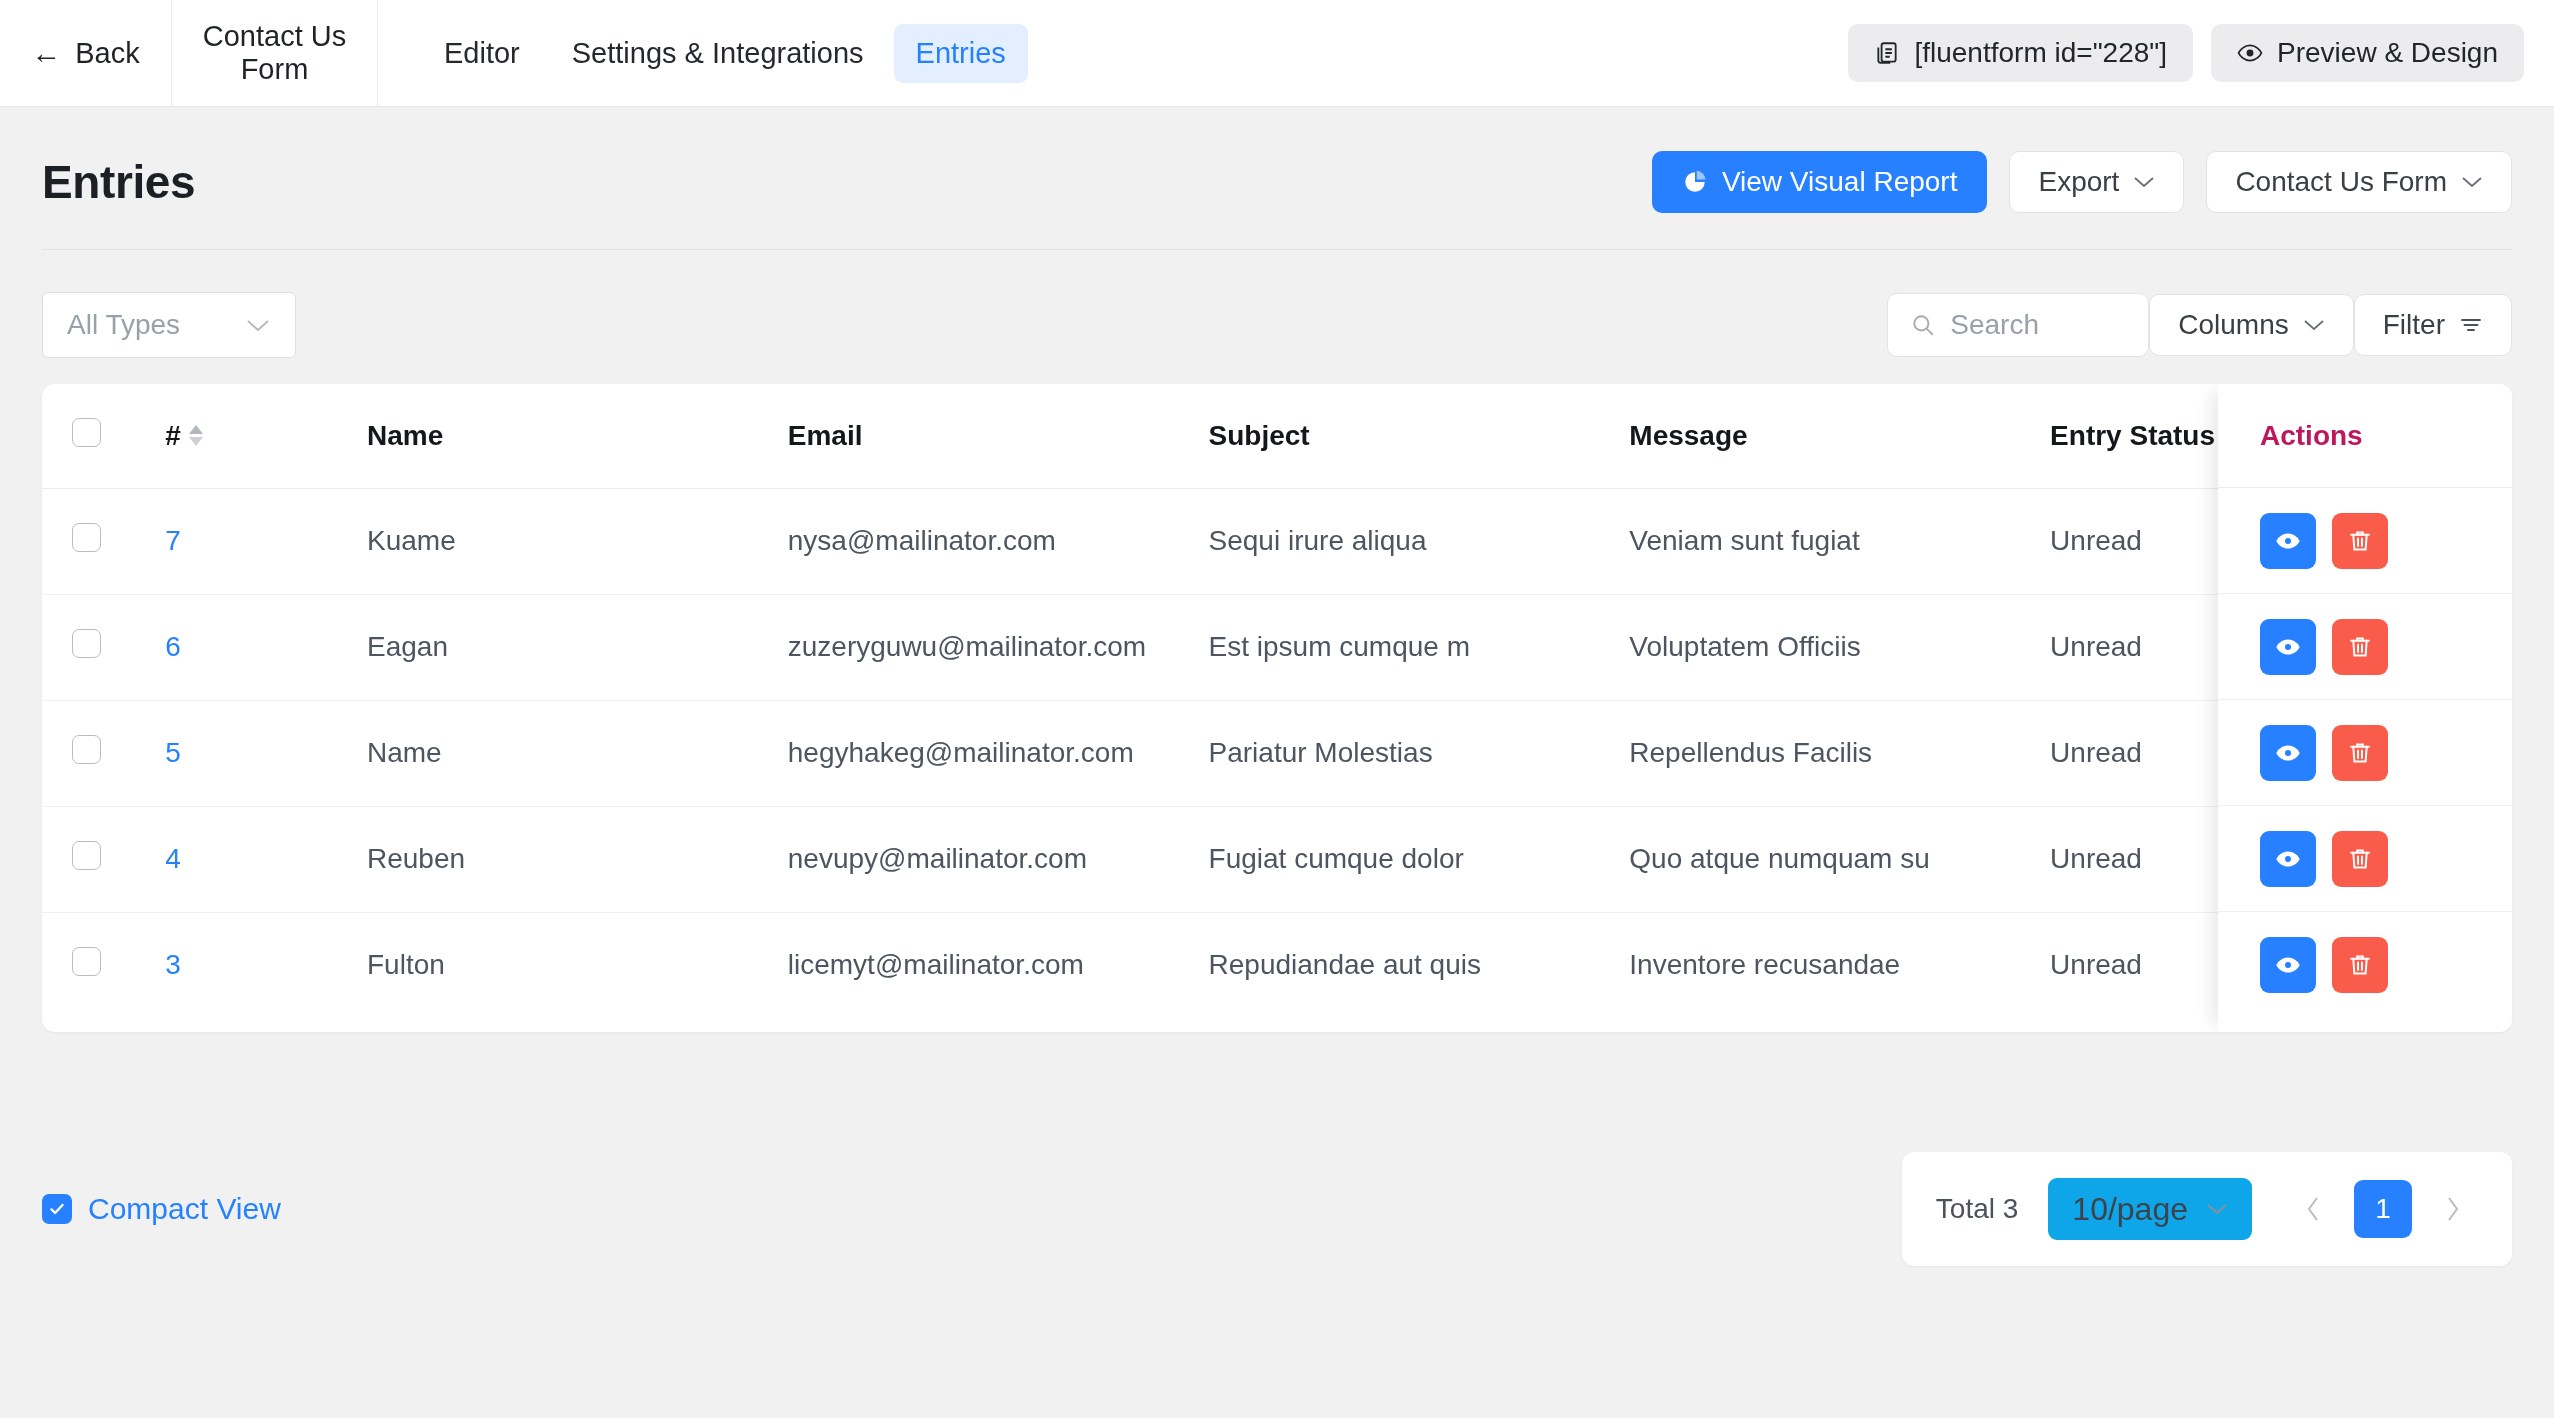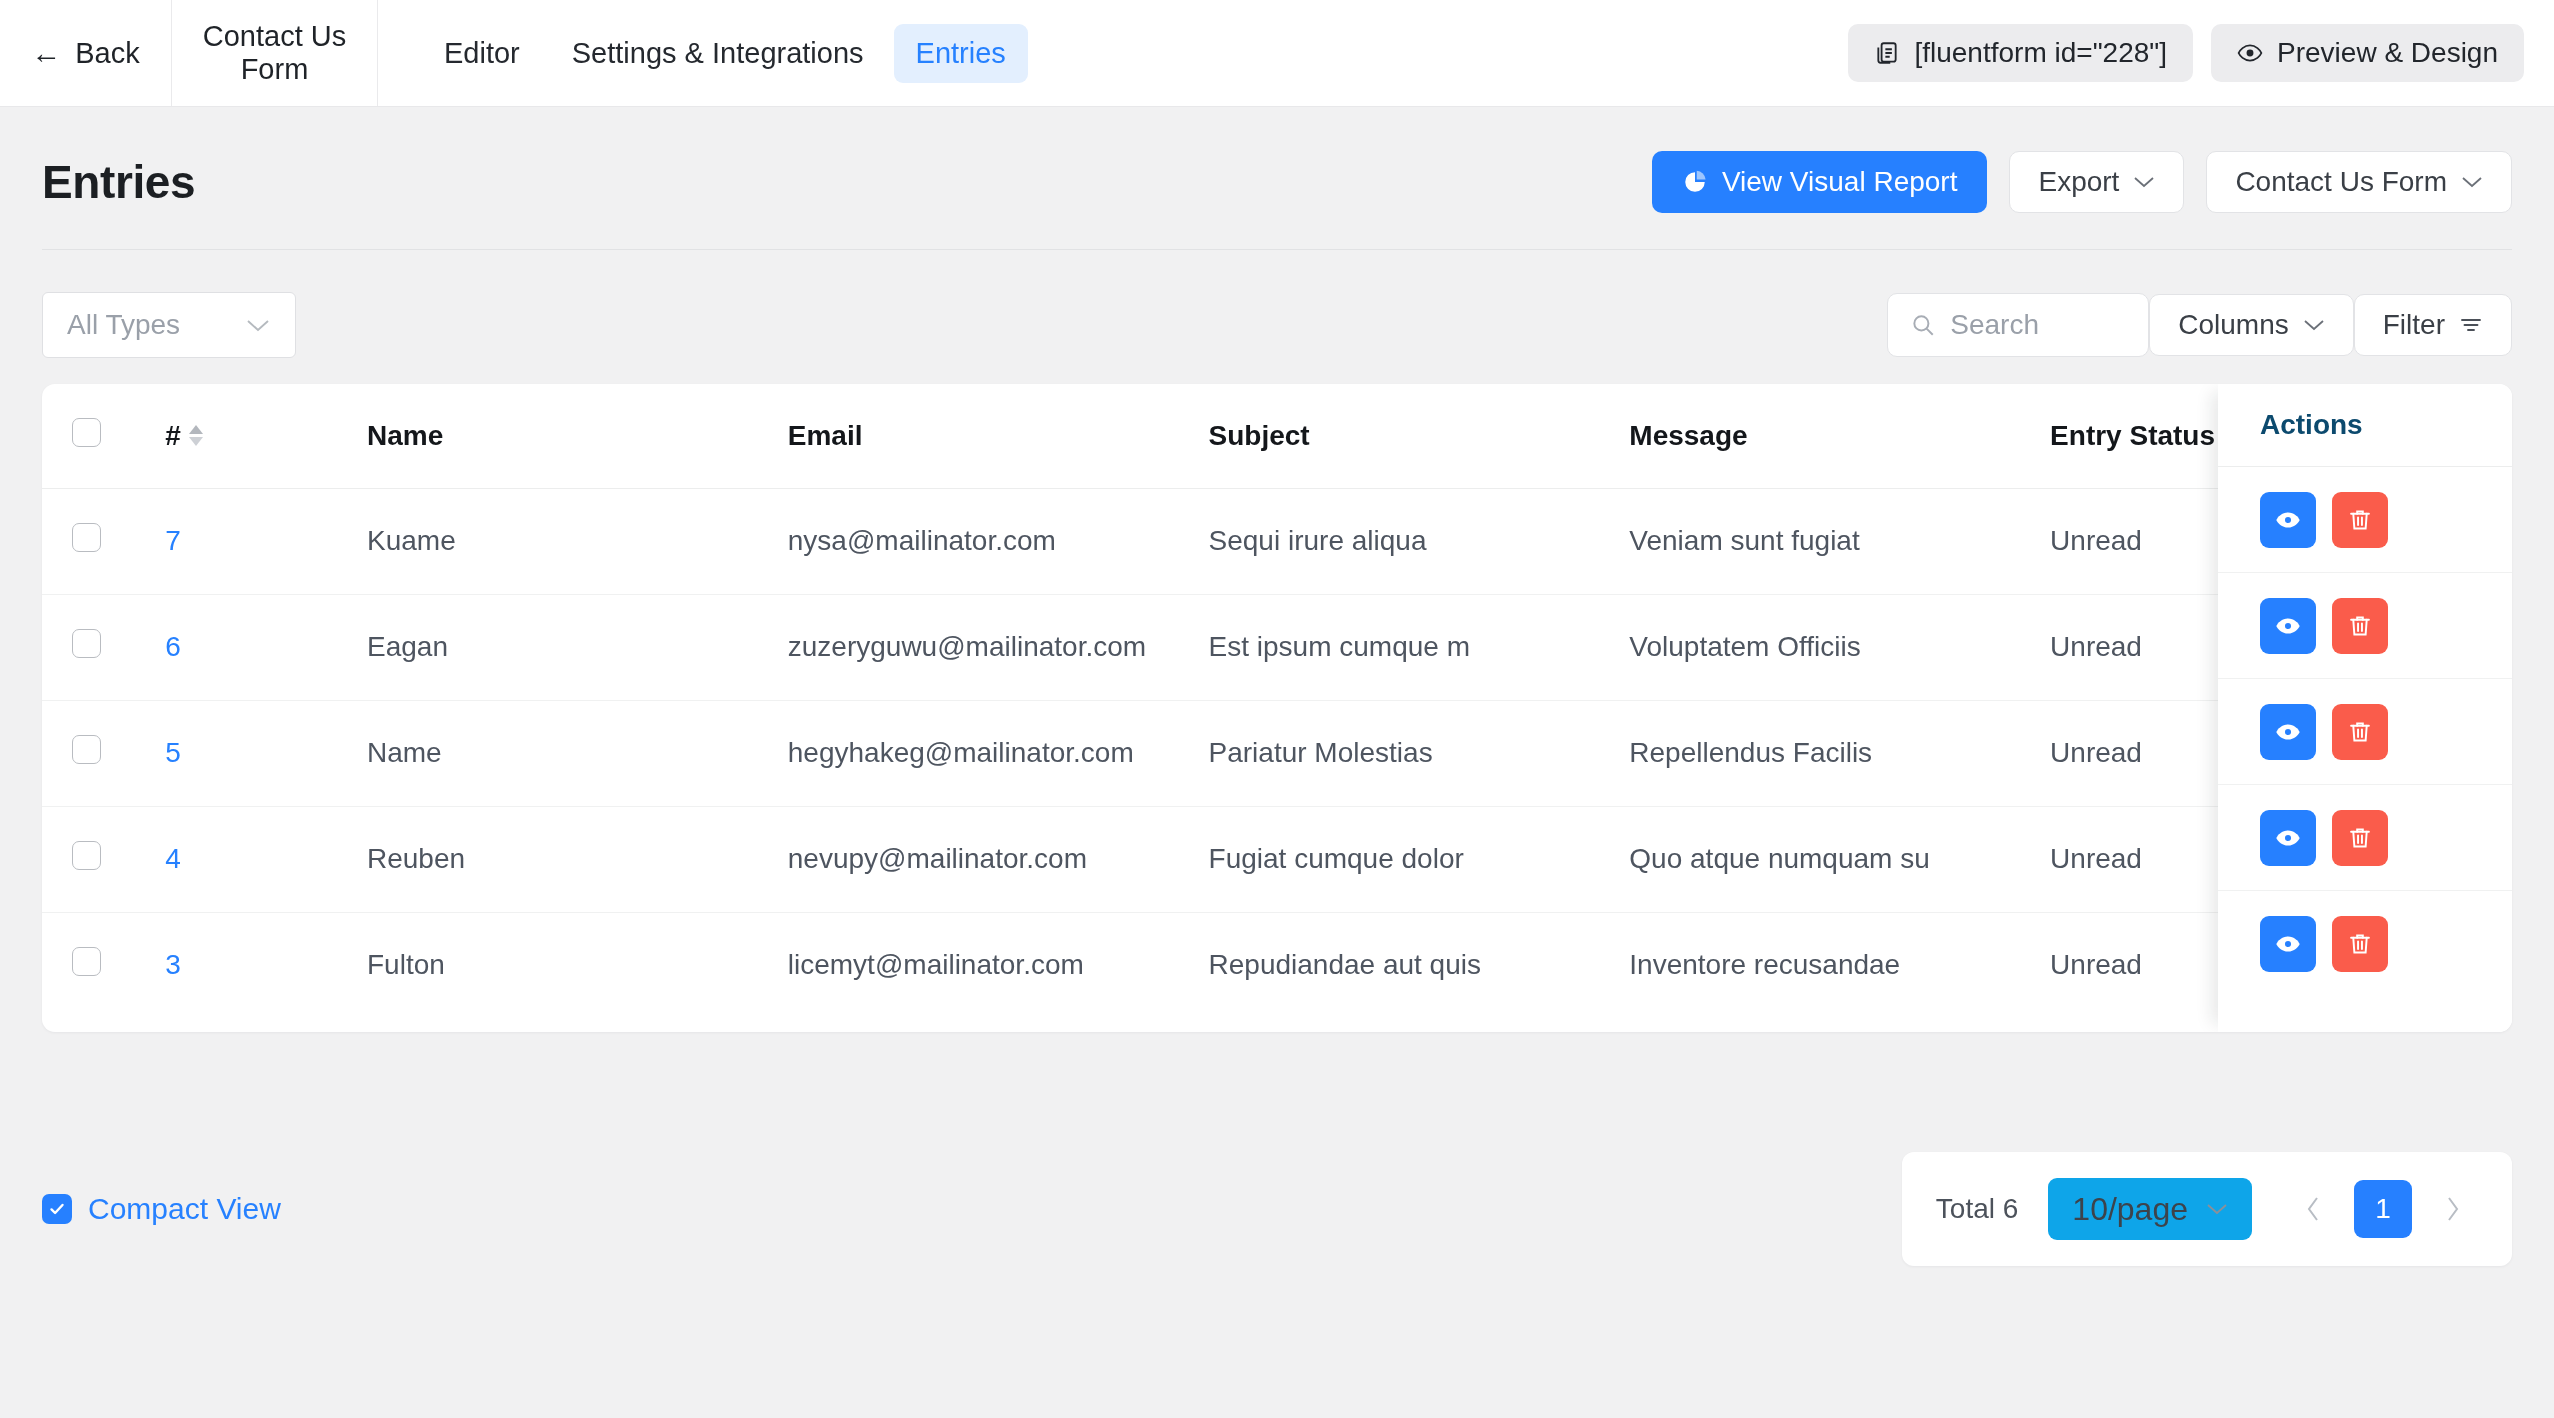--- a/index.html
+++ b/index.html
@@ -195,24 +195,24 @@
   .actions-col {
     position: absolute;
     top: 0; right: 0;
     width: 294px;
     height: 100%;
     background: #fff;
     box-shadow: -14px 0 16px -8px rgba(24,28,34,0.10);
     z-index: 5;
   }
   .actions-head {
-    height: 83px;
+    height: 104px;
     display: flex; align-items: center;
     padding-left: 42px;
-    font-size: 28px; font-weight: 700; color: #0c4a6e;
+    font-size: 28px; font-weight: 700; color: #be185d;
     border-bottom: 1px solid #eceded;
   }
   .actions-cell {
     height: 106px;
     display: flex; align-items: center; gap: 16px;
     padding-left: 42px;
     border-bottom: 1px solid #f0f1f1;
   }
   .actions-cell:last-child { border-bottom: 0; }
   .icon-btn {
@@ -578,21 +578,21 @@
   <div class="compact">
     <span class="chk-blue">
       <svg width="20" height="20" viewBox="0 0 20 20" fill="none" stroke="#ffffff" stroke-width="2.4" stroke-linecap="round" stroke-linejoin="round">
         <path d="M4.5 10.4l3.6 3.6 7.4-8"></path>
       </svg>
     </span>
     <span class="compact-label">Compact View</span>
   </div>
 
   <div class="pager">
-    <span class="pager-total">Total 6</span>
+    <span class="pager-total">Total 3</span>
 
     <div class="pager-size">
       <span>10/page</span>
       <span>
         <svg class="chev-svg" width="22" height="14" viewBox="0 0 22 14">
             <path d="M2 3l9 8 9-8" fill="none" stroke="#8b9098" stroke-width="1.8"></path>
           </svg>
       </span>
     </div>
 

